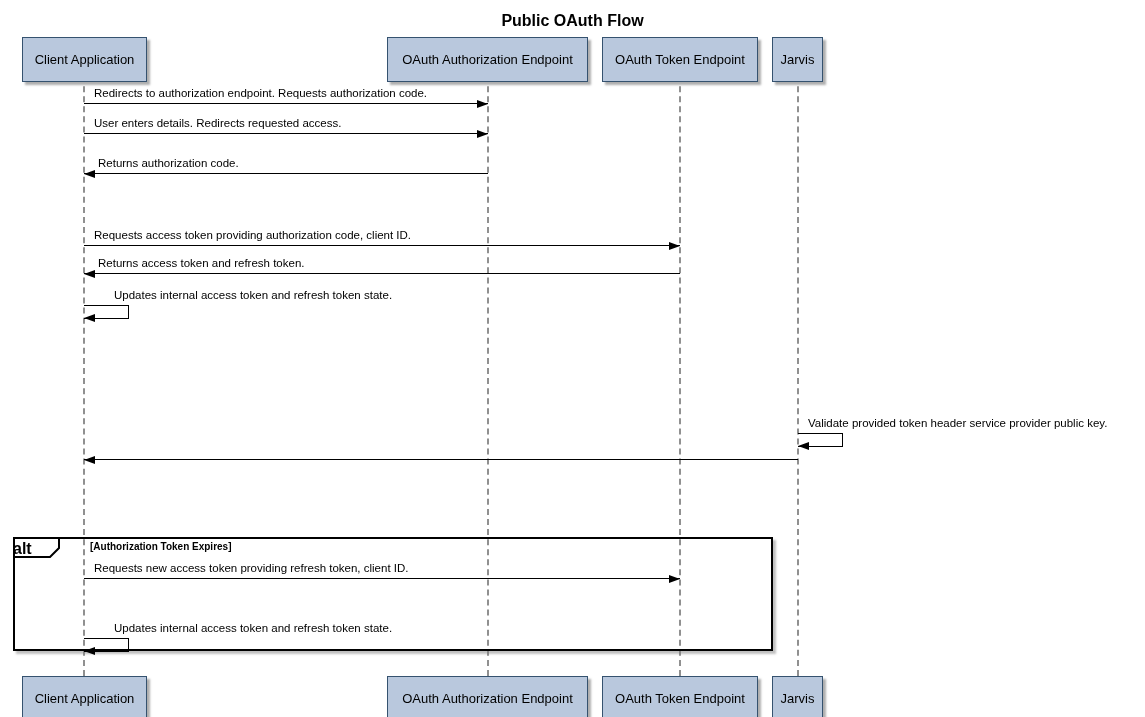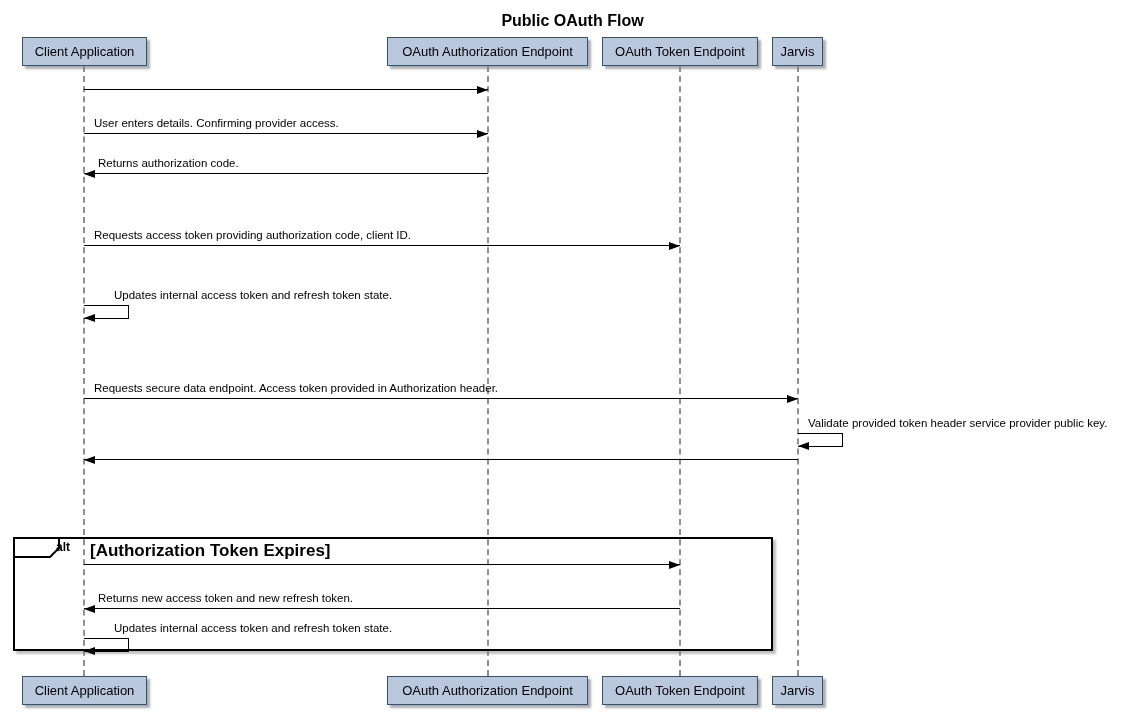--- a/index.html
+++ b/index.html
@@ -11,21 +11,21 @@
   }
   .title {
     position: absolute; top: 12px; left: 0; width: 1145px;
     text-align: center; font-weight: bold; font-size: 16px;
   }
   .lifeline {
     position: absolute; top: 66px; height: 610px; width: 0;
     border-left: 2px dashed #909090; z-index: 1;
   }
   .pbox {
-    position: absolute; height: 29px; z-index: 10;
+    position: absolute; height: 45px; z-index: 10;
     background: #B9C8DD; border: 1.5px solid #35526F;
     box-shadow: 3px 3px 2px rgba(130,130,130,0.65);
     display: flex; align-items: center; justify-content: center;
     font-size: 13px; white-space: nowrap;
   }
   .msg { position: absolute; z-index: 6; }
   .msg-label {
     font-size: 11.5px; height: 14px; line-height: 14px;
     white-space: nowrap;
   }
@@ -46,86 +46,87 @@
     border-top: 4.5px solid transparent; border-bottom: 4.5px solid transparent;
     border-right: 11px solid #000;
   }
   .alt-frame {
     position: absolute; left: 13px; top: 537px; width: 760px; height: 114px;
     border: 2px solid #000; z-index: 5;
     box-shadow: 3px 3px 2px rgba(130,130,130,0.5);
   }
   .alt-op-shape { position: absolute; left: -2px; top: -2px; }
   .alt-op-text {
-    position: absolute; left: -2px; top: 1px; width: 57px; text-align: right;
-    font-weight: bold; font-size: 12px;
+    position: absolute; left: -2px; top: 1px; width: 57px; text-align: left;
+    font-weight: bold; font-size: 16px;
   }
   .alt-guard {
     position: absolute; left: 75px; top: 2px;
-    font-weight: bold; font-size: 17px; white-space: nowrap;
+    font-weight: bold; font-size: 10px; white-space: nowrap;
   }
 </style>
 </head>
 <body>
 
 <div class="canvas">
 
   <div class="title">Public OAuth Flow</div>
 
   <div class="lifeline" style="left:83px"></div>
   <div class="lifeline" style="left:487px"></div>
   <div class="lifeline" style="left:679px"></div>
   <div class="lifeline" style="left:797px"></div>
 
   <div class="pbox" style="left:22px;  top:37px; width:125px">Client Application</div>
   <div class="pbox" style="left:387px; top:37px; width:201px">OAuth Authorization Endpoint</div>
   <div class="pbox" style="left:602px; top:37px; width:156px">OAuth Token Endpoint</div>
   <div class="pbox" style="left:772px; top:37px; width:51px">Jarvis</div>
 
   <div class="msg" style="left:84px; top:86px; width:404px">
+    <div class="msg-label pl10">Redirects to authorization endpoint. Requests authorization code.</div>
     <div class="msg-line">
         <i class="ah ah-r"></i>
       </div>
   </div>
 
   <div class="msg" style="left:84px; top:116px; width:404px">
-    <div class="msg-label pl10">User enters details. Confirming provider access.</div>
+    <div class="msg-label pl10">User enters details. Redirects requested access.</div>
     <div class="msg-line">
         <i class="ah ah-r"></i>
       </div>
   </div>
 
   <div class="msg" style="left:84px; top:156px; width:404px">
     <div class="msg-label pl14">Returns authorization code.</div>
     <div class="msg-line">
         <i class="ah ah-l"></i>
       </div>
   </div>
 
   <div class="msg" style="left:84px; top:228px; width:596px">
     <div class="msg-label pl10">Requests access token providing authorization code, client ID.</div>
     <div class="msg-line">
         <i class="ah ah-r"></i>
       </div>
   </div>
 
+  <div class="msg" style="left:84px; top:256px; width:596px">
+    <div class="msg-label pl14">Returns access token and refresh token.</div>
+    <div class="msg-line">
+        <i class="ah ah-l"></i>
+      </div>
+  </div>
 
   <div class="msg" style="left:84px; top:288px; width:400px">
     <div class="msg-label pl8">Updates internal access token and refresh token state.</div>
     <div class="loop">
         <i class="ah-loop"></i>
       </div>
   </div>
 
-  <div class="msg" style="left:84px; top:381px; width:714px">
-    <div class="msg-label pl10">Requests secure data endpoint. Access token provided in Authorization header.</div>
-    <div class="msg-line">
-        <i class="ah ah-r"></i>
-      </div>
-  </div>
 
   <div class="msg" style="left:798px; top:416px; width:345px">
     <div class="msg-label pl10">Validate provided token header service provider public key.</div>
     <div class="loop">
         <i class="ah-loop"></i>
       </div>
   </div>
 
   <div class="msg" style="left:84px; top:456px; width:714px">
     <div class="msg-line">
@@ -135,31 +136,26 @@
 
   <div class="alt-frame">
     <svg class="alt-op-shape" width="50" height="22" viewBox="0 0 50 22">
       <path d="M1,1 H46 V11 L37,20 H1 Z" fill="#FFFFFF" stroke="#000000" stroke-width="2"></path>
     </svg>
     <div class="alt-op-text">alt</div>
     <div class="alt-guard">[Authorization Token Expires]</div>
   </div>
 
   <div class="msg" style="left:84px; top:561px; width:596px">
+    <div class="msg-label pl10">Requests new access token providing refresh token, client ID.</div>
     <div class="msg-line">
         <i class="ah ah-r"></i>
       </div>
   </div>
 
-  <div class="msg" style="left:84px; top:591px; width:596px">
-    <div class="msg-label pl14">Returns new access token and new refresh token.</div>
-    <div class="msg-line">
-        <i class="ah ah-l"></i>
-      </div>
-  </div>
 
   <div class="msg" style="left:84px; top:621px; width:400px">
     <div class="msg-label pl8">Updates internal access token and refresh token state.</div>
     <div class="loop">
         <i class="ah-loop"></i>
       </div>
   </div>
 
   <div class="pbox" style="left:22px;  top:676px; width:125px">Client Application</div>
   <div class="pbox" style="left:387px; top:676px; width:201px">OAuth Authorization Endpoint</div>

